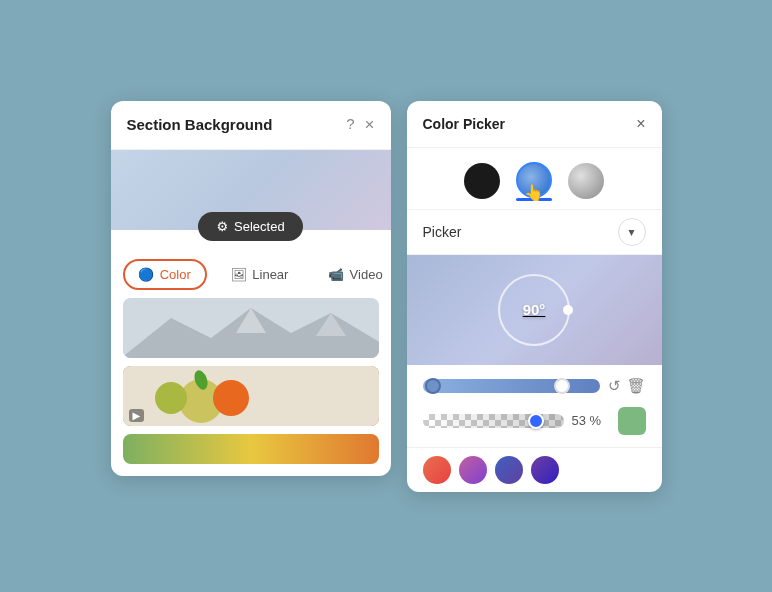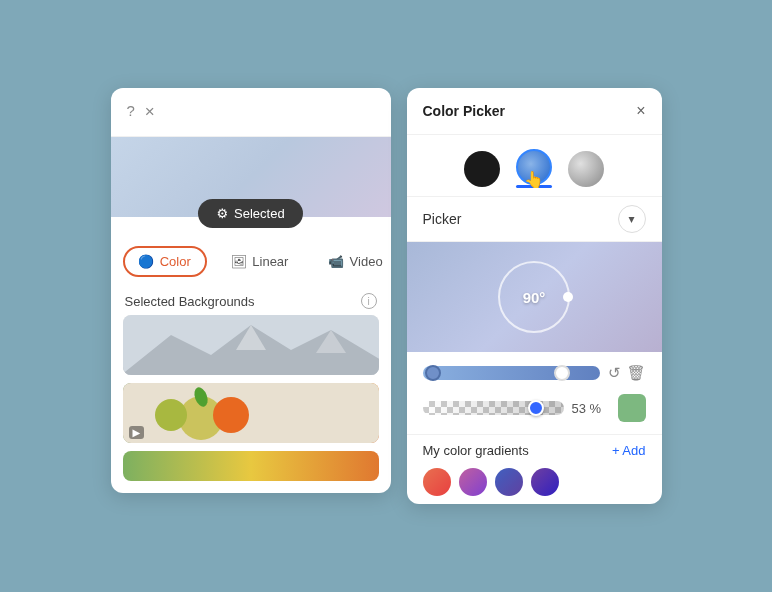--- a/index.html
+++ b/index.html
@@ -309,20 +309,21 @@
 
     .angle-circle {
       width: 72px;
       height: 72px;
       border: 2.5px solid rgba(255,255,255,0.7);
       border-radius: 50%;
       display: flex;
       align-items: center;
       justify-content: center;
       position: relative;
+      text-decoration: underline;
     }
 
     .angle-label {
       font-size: 15px;
       font-weight: 600;
       color: white;
       text-shadow: 0 1px 3px rgba(0,0,0,0.3);
     }
 
     .angle-dot {
@@ -462,20 +463,21 @@
     .gs4 { background: linear-gradient(135deg, #7040a0, #3020c0); }
   </style>
 </head>
 <body>
 
 <div class="panels-container">
 
   <div class="section-bg-panel">
 
     <div class="panel-header">
+      <span class="panel-title">Section Background</span>
       <div class="panel-header-icons">
         <span style="cursor:pointer;color:#888;font-size:15px;">?</span>
         <span style="cursor:pointer;color:#888;font-size:17px;">×</span>
       </div>
     </div>
 
     <div class="panel-preview-area"></div>
 
     <div class="settings-btn-container">
       <button class="settings-btn">
@@ -492,24 +494,20 @@
       <button class="tab-btn">
         <span class="tab-icon">🖼</span>
         <span>Linear</span>
       </button>
       <button class="tab-btn">
         <span class="tab-icon">📹</span>
         <span>Video</span>
       </button>
     </div>
 
-    <div class="section-label">
-      <span>Selected Backgrounds</span>
-      <div class="info-icon">i</div>
-    </div>
 
     <div class="bg-list">
 
 
       <div class="bg-item bg-item-mountain">
         <svg class="mountain-svg" viewBox="0 0 260 60" preserveAspectRatio="xMidYMid slice">
           <rect width="260" height="60" fill="#d0d8e0"></rect>
           <polygon points="0,60 50,20 90,40 130,10 170,35 210,15 260,45 260,60" fill="#b0b8c0"></polygon>
           <polygon points="130,10 115,35 145,35" fill="white" opacity="0.4"></polygon>
           <polygon points="210,15 195,38 225,38" fill="white" opacity="0.3"></polygon>
@@ -579,24 +577,20 @@
 
     <div class="cp-opacity-row">
       <div class="opacity-bar">
         <div class="opacity-thumb"></div>
       </div>
       <span class="opacity-value">53 %</span>
       <div class="color-swatch-box"></div>
     </div>
 
     <div class="cp-my-gradients">
-      <div class="my-gradients-header">
-        <span class="my-gradients-label">My color gradients</span>
-        <button class="add-btn">+ Add</button>
-      </div>
       <div class="gradient-swatches">
         <div class="gradient-swatch gs1"></div>
         <div class="gradient-swatch gs2"></div>
         <div class="gradient-swatch gs3"></div>
         <div class="gradient-swatch gs4"></div>
       </div>
     </div>
 
   </div>
 

